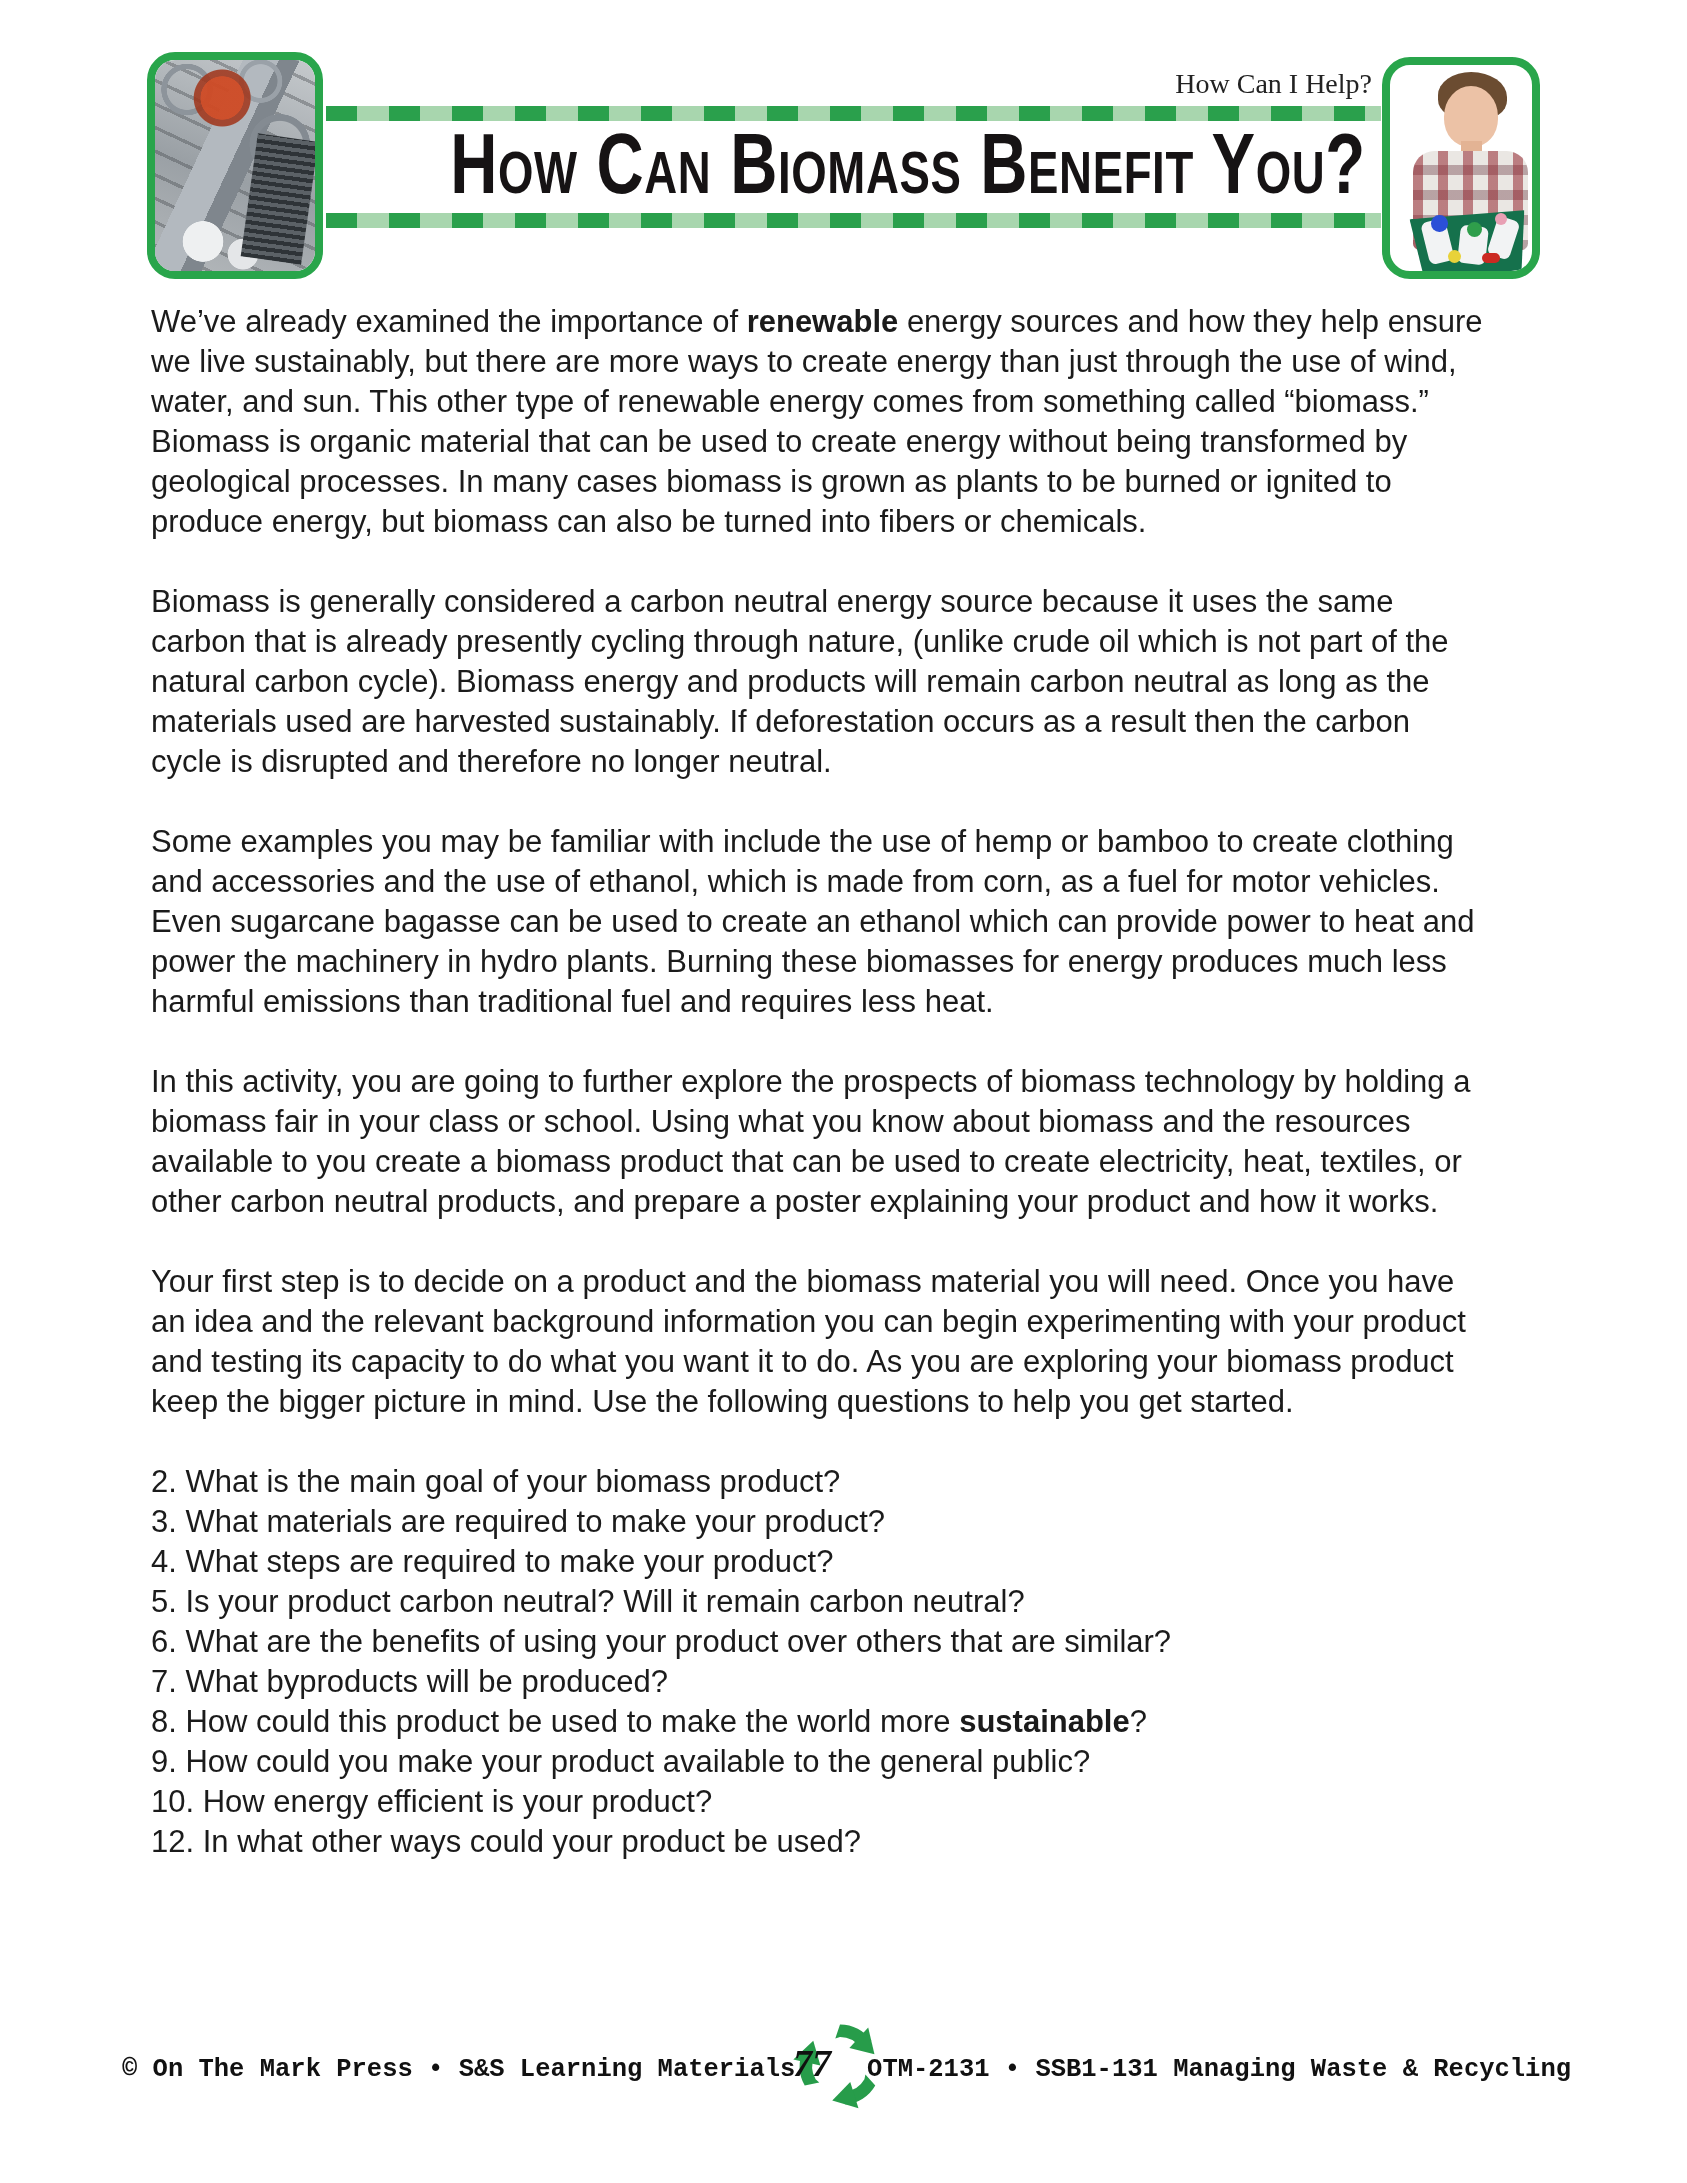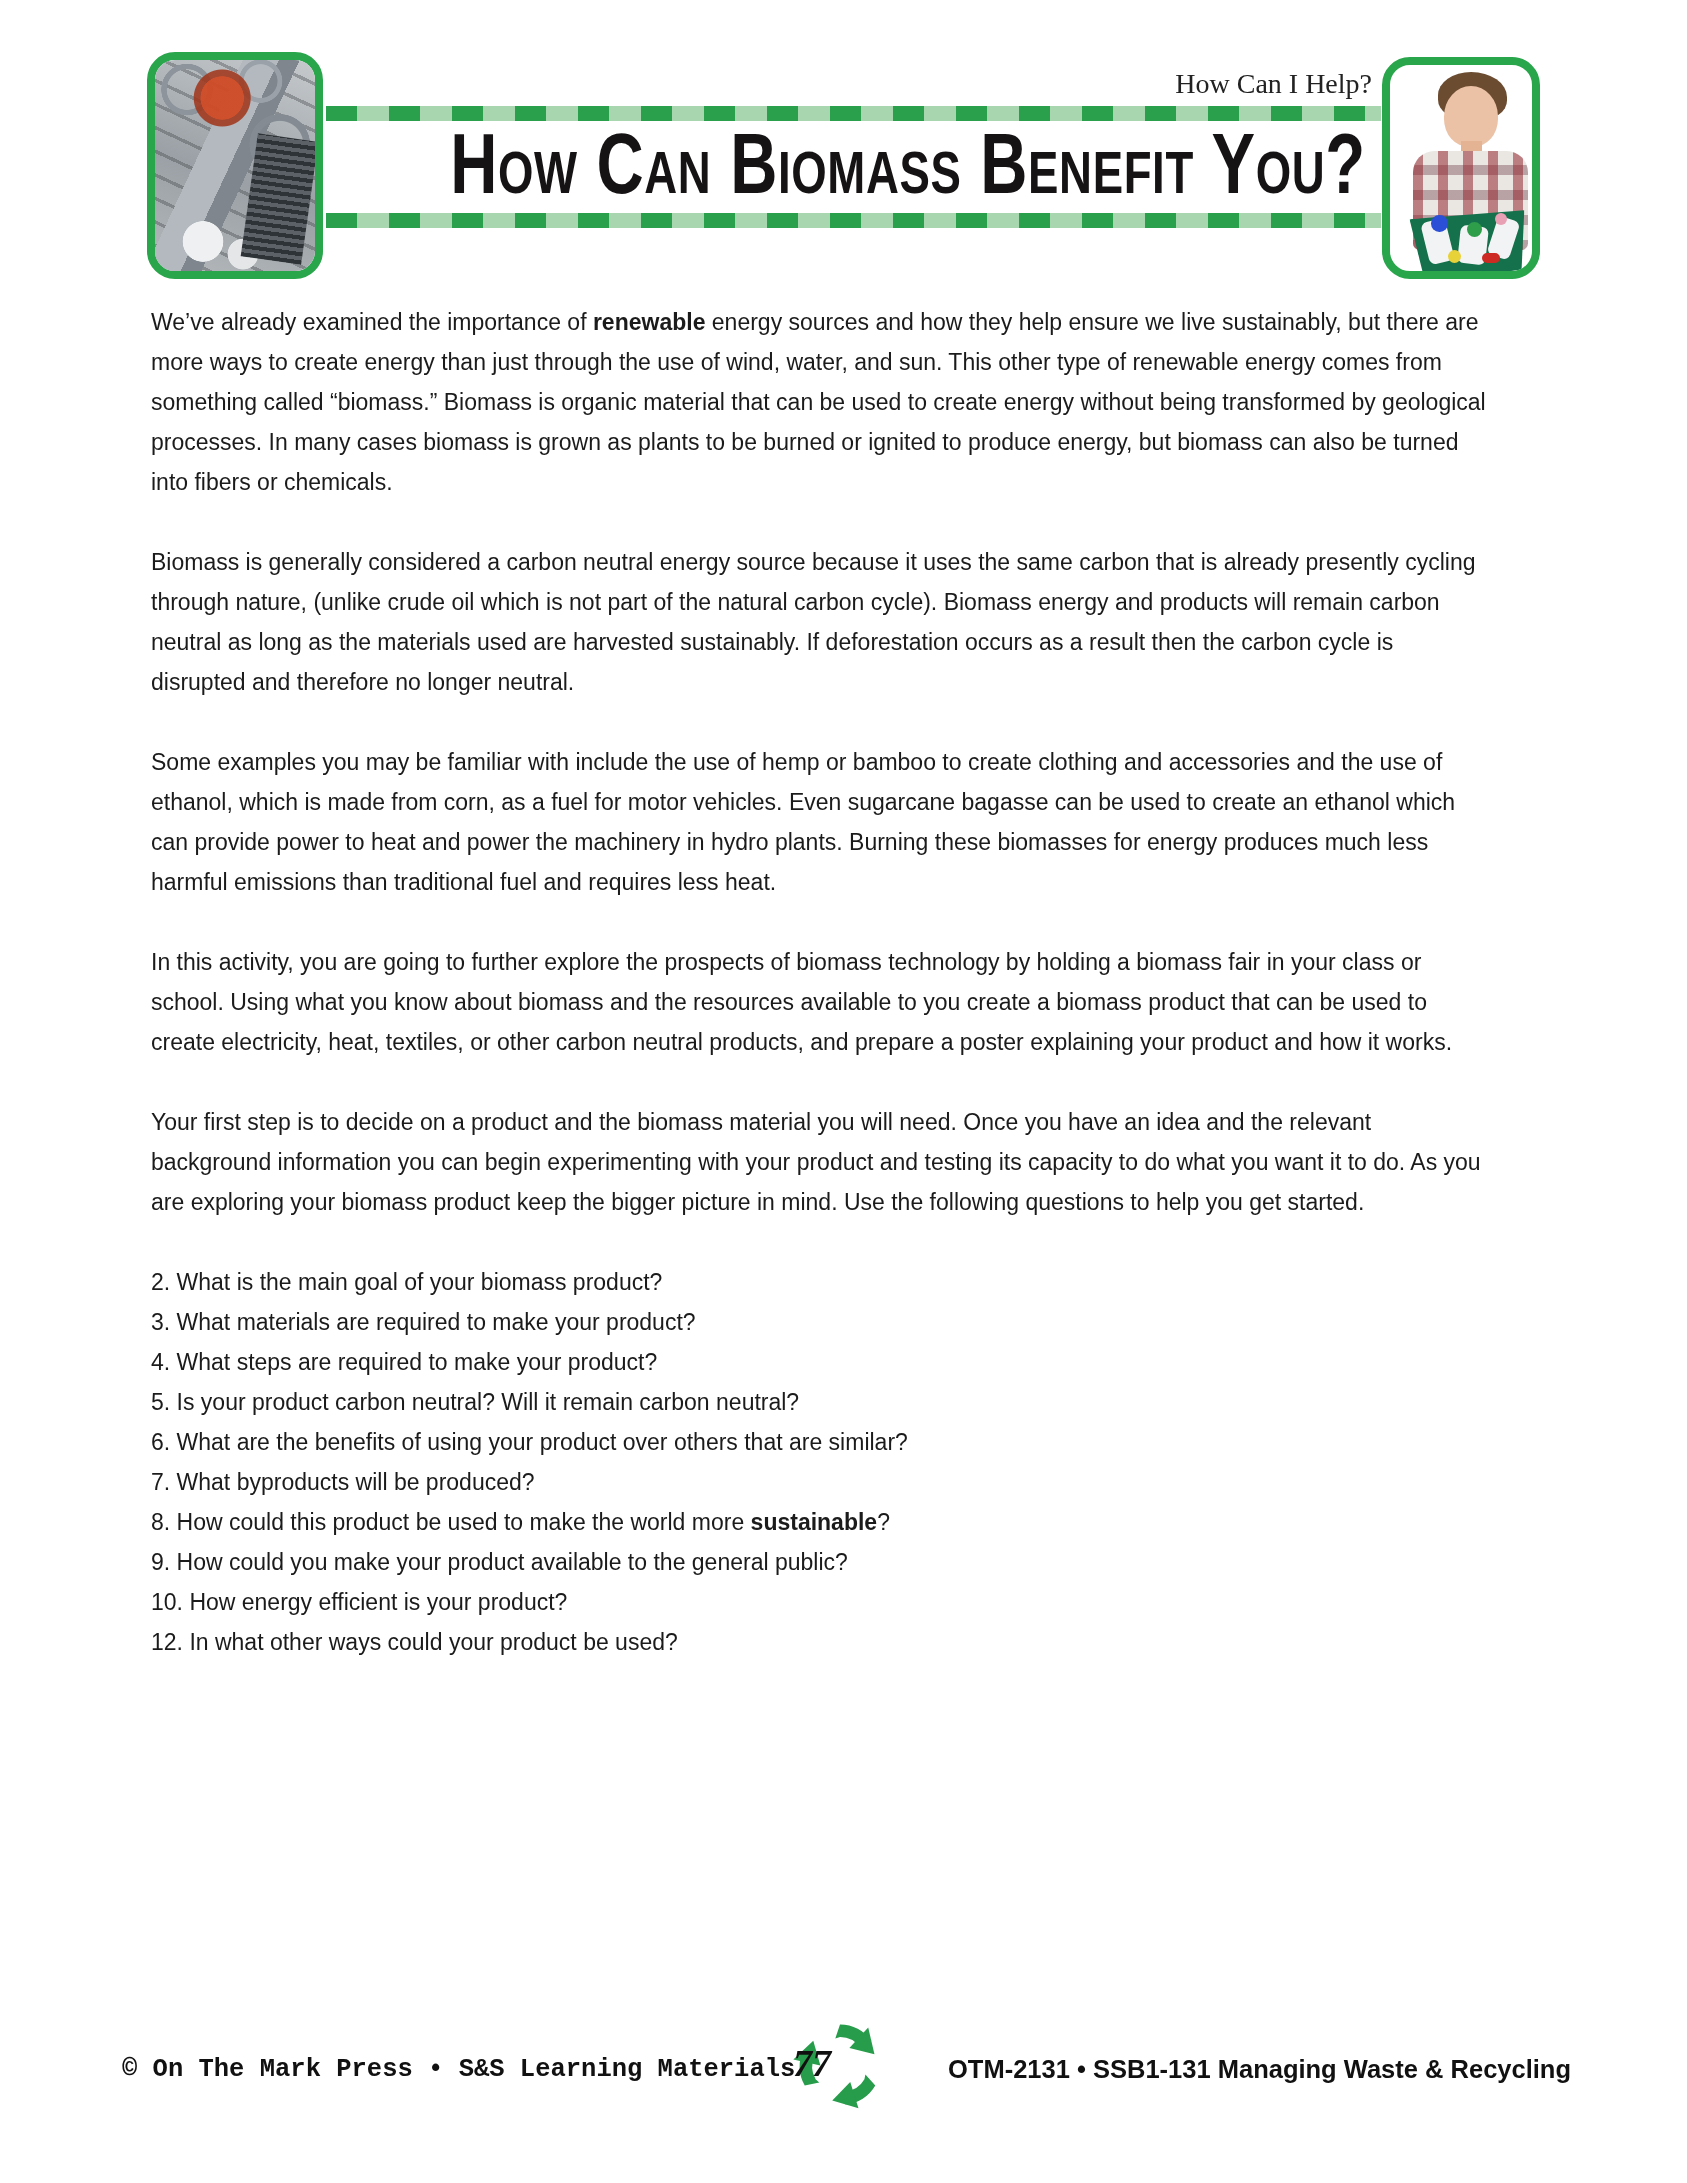--- a/index.html
+++ b/index.html
@@ -62,34 +62,34 @@
   .page-title{
     position:absolute; left:323px; top:122px; width:1060px; text-align:center;
     font-family:"Liberation Sans", sans-serif; font-weight:bold;
     font-variant:small-caps; font-size:86px; line-height:82px; color:#161314;
     transform:scaleX(0.76); transform-origin:50% 50%; letter-spacing:0.8px;
     white-space:nowrap;
   }
   
   .content{
     position:absolute; left:151px; top:302px; width:1335px;
-    font-size:23px; line-height:40px; color:#1b1b1b;
+    font-size:31px; line-height:40px; color:#1b1b1b;
   }
   .content p{ margin:0 0 40px 0; }
   .q-list{ margin-top:40px; }
   .q-line{ white-space:nowrap; }
   b{ font-weight:bold; }
   
   .footer-left{
     position:absolute; left:122px; top:2055px;
     font-family:Liberation Mono, monospace; font-weight:bold; font-size:25.5px; color:#111;
   }
   .footer-right{
     position:absolute; right:116px; top:2055px;
-    font-family:Liberation Sans, sans-serif; font-weight:bold; font-size:25.5px; color:#111;
+    font-family:Liberation Mono, monospace; font-weight:bold; font-size:25.5px; color:#111;
   }
   .recycle-badge{ position:absolute; left:793px; top:2015px; width:94px; height:94px; }
   .recycle-badge svg{ position:absolute; inset:0; }
   .page-num{
     position:absolute; left:0; right:5px; top:26px; text-align:left;
     font-family:"Liberation Serif", serif; font-weight:bold; font-size:38px;
     font-style:italic; color:#101010; z-index:2;
   }
 </style>
 </head>

